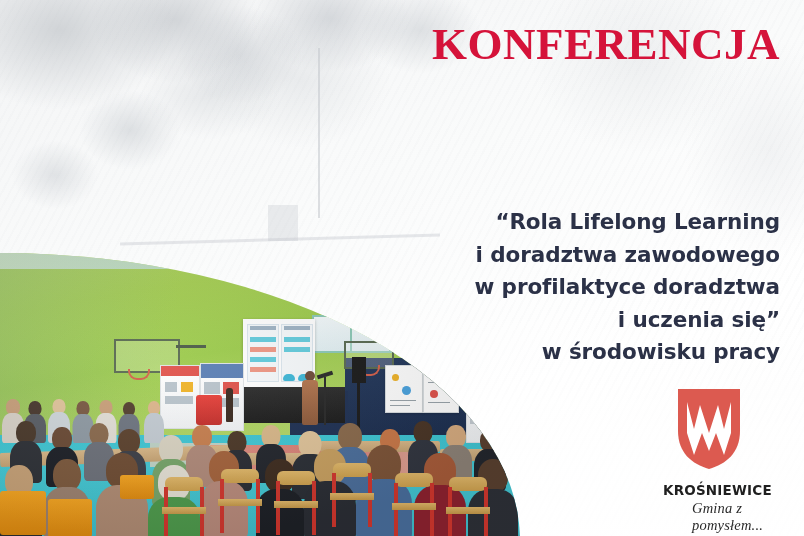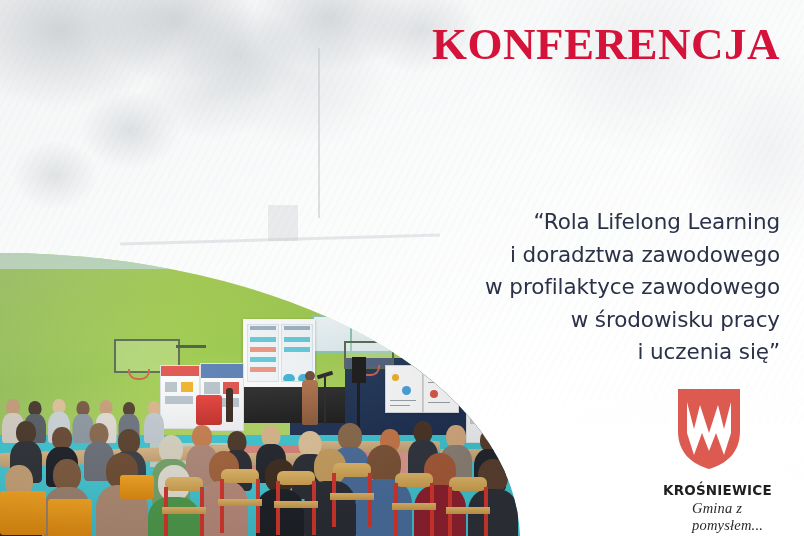--- a/index.html
+++ b/index.html
@@ -385,21 +385,21 @@
   }
 
   
   .quote {
     position: absolute;
     right: 24px;
     top: 206px;
     width: 330px;
     text-align: right;
     font-family: "DejaVu Sans", sans-serif;
-    font-weight: 400;
+    font-weight: 700;
     font-size: 21.5px;
     line-height: 32.5px;
     color: #2b3147;
     letter-spacing: -0.1px;
   }
   .quote span { display: block; white-space: nowrap; }
 
   
   .crest {
     position: absolute;
@@ -710,23 +710,23 @@
     </div>
   </div>
 
   <div class="headline">
     <span class="line1">KONFERENCJA</span>
   </div>
 
   <div class="quote">
     <span>“Rola Lifelong Learning</span>
     <span>i doradztwa zawodowego</span>
-    <span>w profilaktyce zawodowego</span>
+    <span>w profilaktyce doradztwa</span>
+    <span>i uczenia się”</span>
     <span>w środowisku pracy</span>
-    <span>i uczenia się”</span>
   </div>
 
   <div class="crest">
     <svg viewBox="0 0 62 80" xmlns="http://www.w3.org/2000/svg">
       <path d="M0 0 H62 V42 C62 64 48 75 31 80 C14 75 0 64 0 42 Z" fill="#dc5a50"></path>
       <path d="M9 13 L16 40 L22 16 L31 44 L40 16 L46 40 L53 13
                L53 44 L46 66 L38 44 L31 62 L24 44 L16 66 L9 44 Z" fill="#ffffff"></path>
     </svg>
   </div>
   <div class="crest-name">KROŚNIEWICE</div>

